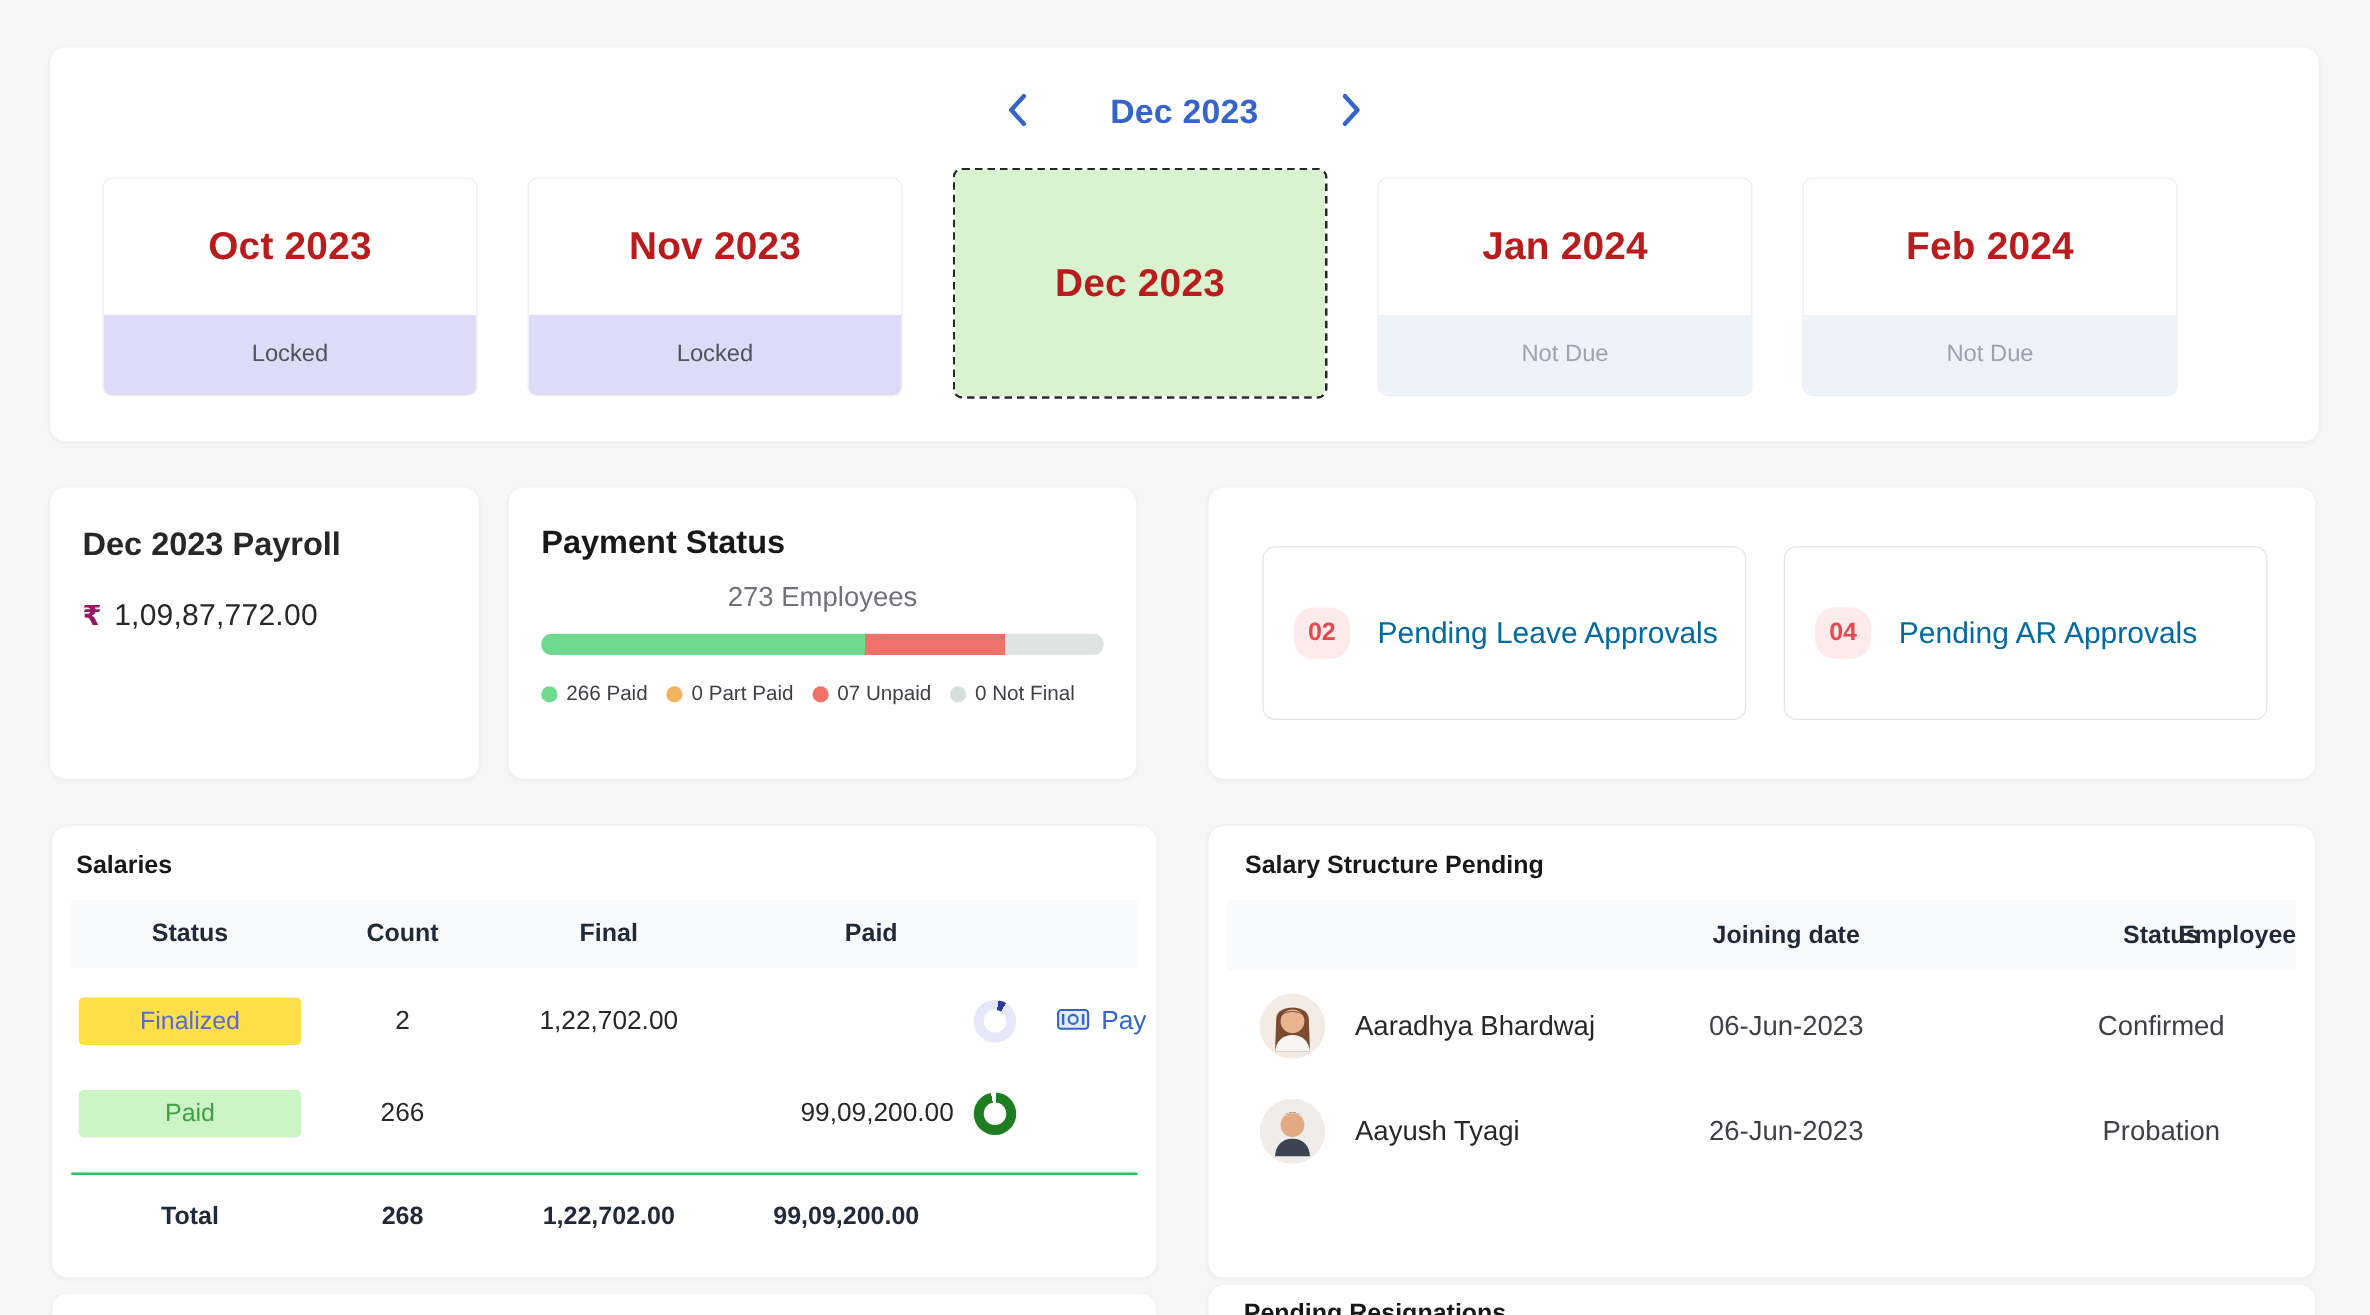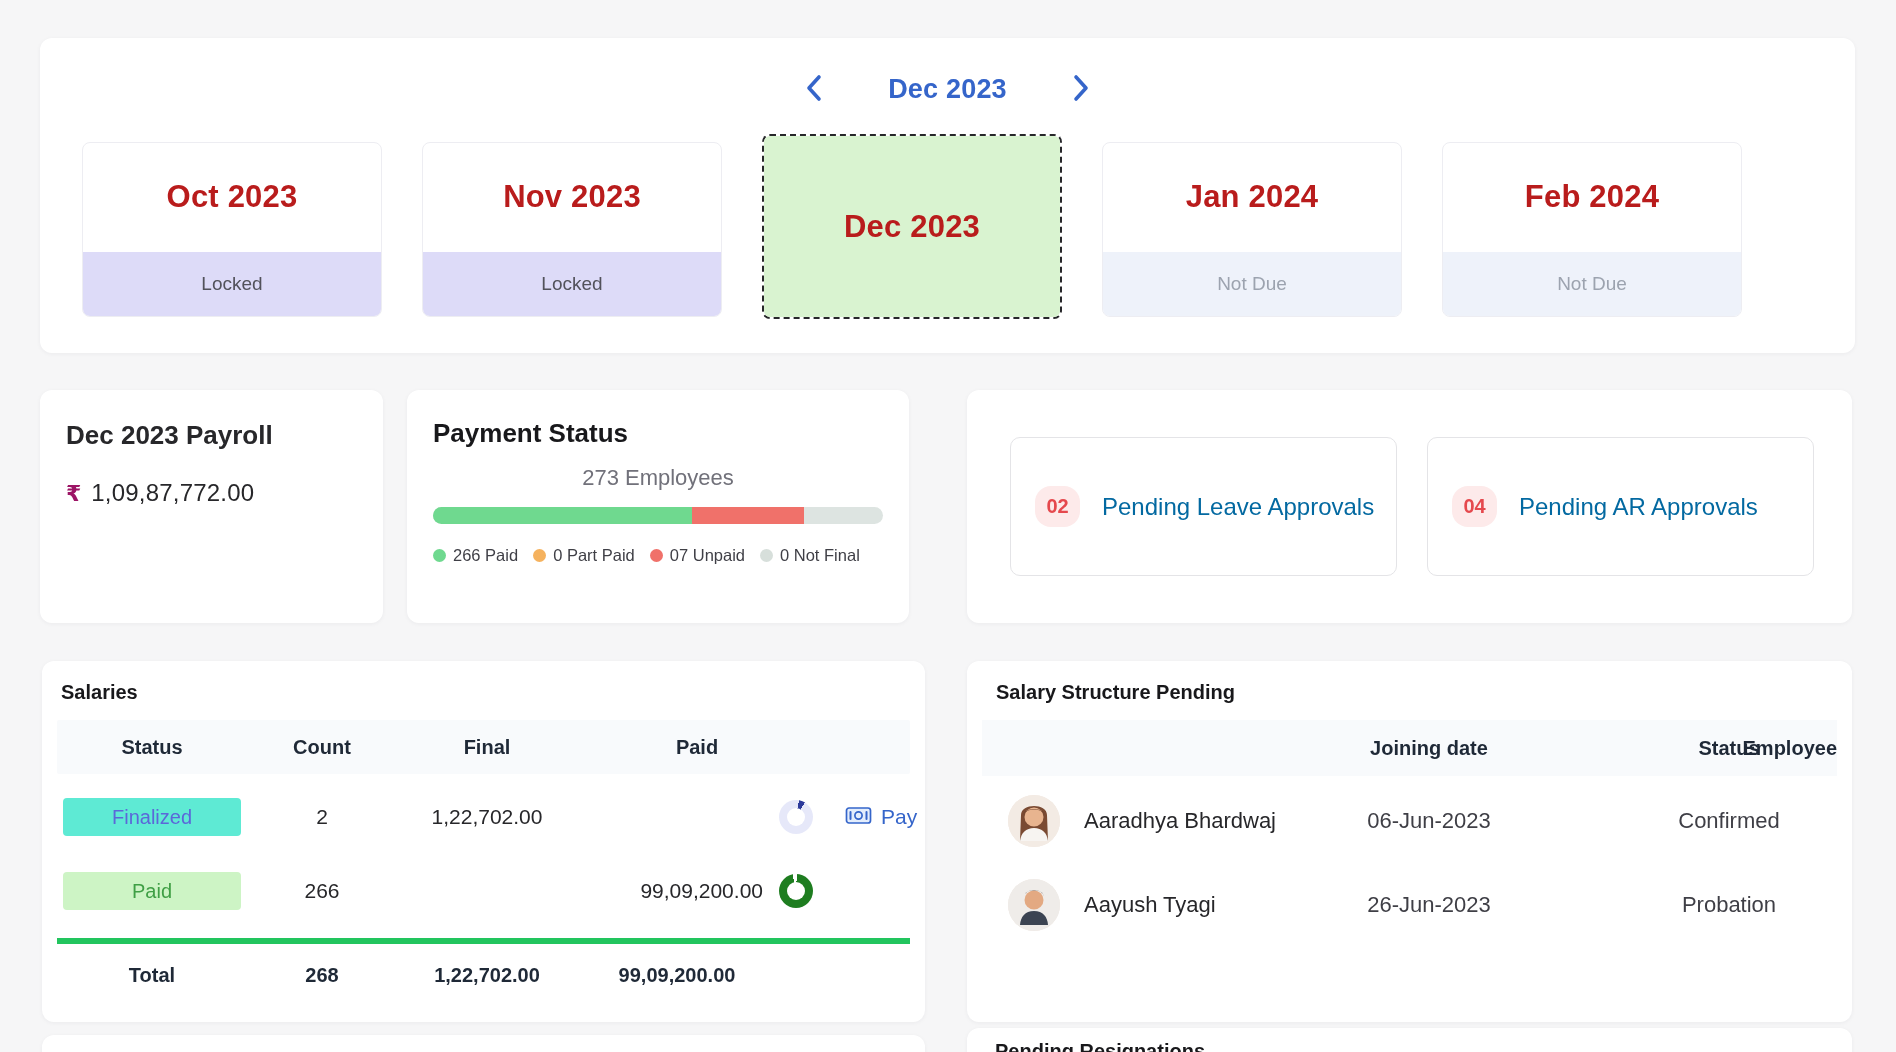--- a/index.html
+++ b/index.html
@@ -75,28 +75,28 @@
   #salaries-card { left:42px; top:661px; width:883px; height:361px; padding:14px 15px 0 15px; overflow:hidden; }
   .section-title { font-size:20px; font-weight:600; color:#18181b; margin-left:4px; margin-top:6px; }
   .sal-table { margin-top:16px; }
   .sal-grid { display:grid; grid-template-columns:190px 150px 180px 240px 1fr; align-items:center; }
   .sal-head { background:#f8fafc; height:54px; border-radius:2px; }
   .sal-head > div { font-size:20px; font-weight:600; color:#1f2937; text-align:center; }
   .sal-head > div:last-child { text-align:left; }
   .sal-row { height:62px; margin-top:12px; }
   .sal-cell-center { text-align:center; font-size:21px; color:#27272a; }
   .status-badge { width:178px; height:38px; border-radius:4px; margin:0 auto; display:flex; align-items:center; justify-content:center; font-size:20px; }
-  .badge-finalized { background:#5eead4; color:#5b68d9; }
+  .badge-finalized { background:#fde047; color:#5b68d9; }
   .badge-paid { background:#cdf4c5; color:#3f9f45; }
   .paid-cell { display:flex; align-items:center; justify-content:flex-end; gap:16px; padding-right:4px; font-size:21px; color:#27272a; }
   .donut { width:34px; height:34px; border-radius:50%; position:relative; flex:none; }
   .donut-hole { position:absolute; inset:8px; background:#fff; border-radius:50%; }
   .pay-btn { display:flex; align-items:center; gap:9px; margin-left:28px; background:none; border:none; cursor:pointer; }
   .pay-label { font-size:21px; font-weight:500; color:#3565ca; }
-  .sal-total { border-top:6px solid #22c55e; margin-top:16px; height:68px; }
+  .sal-total { border-top:2px solid #22c55e; margin-top:16px; height:68px; }
   .sal-total > div { font-size:20px; font-weight:600; color:#1f2937; text-align:center; }
   .total-paid { text-align:center !important; padding-right:40px; }
 
   
   #structure-card { left:967px; top:661px; width:885px; height:361px; padding:14px 15px 0 15px; overflow:hidden; }
   .st-head { position:relative; background:#f8fafc; height:56px; margin-top:16px; display:flex; align-items:center;justify-content:flex-end; }
   .st-head .h-employee { font-size:20px; font-weight:600; color:#1f2937; padding-left:30px; }
   .col-joining { position:absolute; left:255px; width:384px; text-align:center; }
   .col-status  { position:absolute; left:639px; width:216px; text-align:center; }
   .st-head .col-joining, .st-head .col-status { font-size:20px; font-weight:600; color:#1f2937; }

